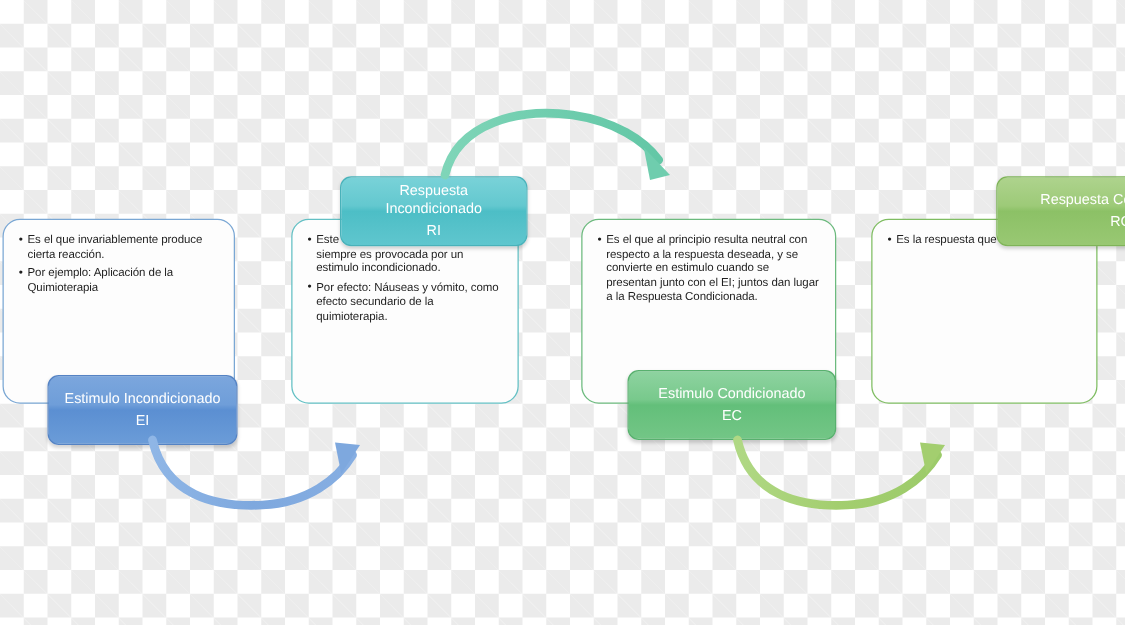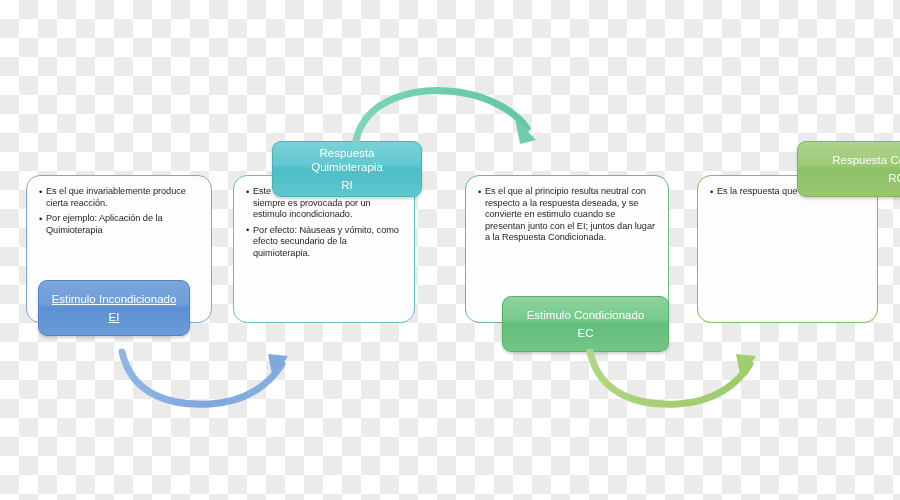--- a/index.html
+++ b/index.html
@@ -106,40 +106,40 @@
   .arrow {
     position: absolute;
     pointer-events: none;
   }
 </style>
 </head>
 <body>
 
 <div id="canvas">
 
-  <div class="panel blue" style="left:2px; top:175px; width:186px; height:148px;margin-left:24px;">
+  <div class="panel blue" style="left:2px; top:175px; width:186px; height:148px;">
     <ul>
       <li>Es el que invariablemente produce cierta reacción.</li>
       <li>Por ejemplo: Aplicación de la Quimioterapia</li>
     </ul>
   </div>
-  <div class="cap cap-ei" style="left:38px; top:280px; width:152px; height:56px;text-decoration:underline;">
+  <div class="cap cap-ei" style="left:38px; top:300px; width:152px; height:56px;">
     <span class="ln">Estimulo Incondicionado</span>
     <span class="abbr">EI</span>
   </div>
 
   <div class="panel teal" style="left:233px; top:175px; width:182px; height:148px;">
     <ul>
       <li>Este termino designa la relación que siempre es provocada por un estimulo incondicionado.</li>
       <li>Por efecto: Náuseas y vómito, como efecto secundario de la quimioterapia.</li>
     </ul>
   </div>
   <div class="cap cap-ri" style="left:272px; top:141px; width:150px; height:56px;">
     <span class="ln">Respuesta</span>
-    <span class="ln">Quimioterapia</span>
+    <span class="ln">Incondicionado</span>
     <span class="abbr">RI</span>
   </div>
 
   <div class="panel green1" style="left:465px; top:175px; width:204px; height:148px;">
     <ul>
       <li>Es el que al principio resulta neutral con respecto a la respuesta deseada, y se convierte en estimulo cuando se presentan junto con el EI; juntos dan lugar a la Respuesta Condicionada.</li>
     </ul>
   </div>
   <div class="cap cap-ec" style="left:502px; top:296px; width:167px; height:56px;">
     <span class="ln">Estimulo Condicionado</span>

